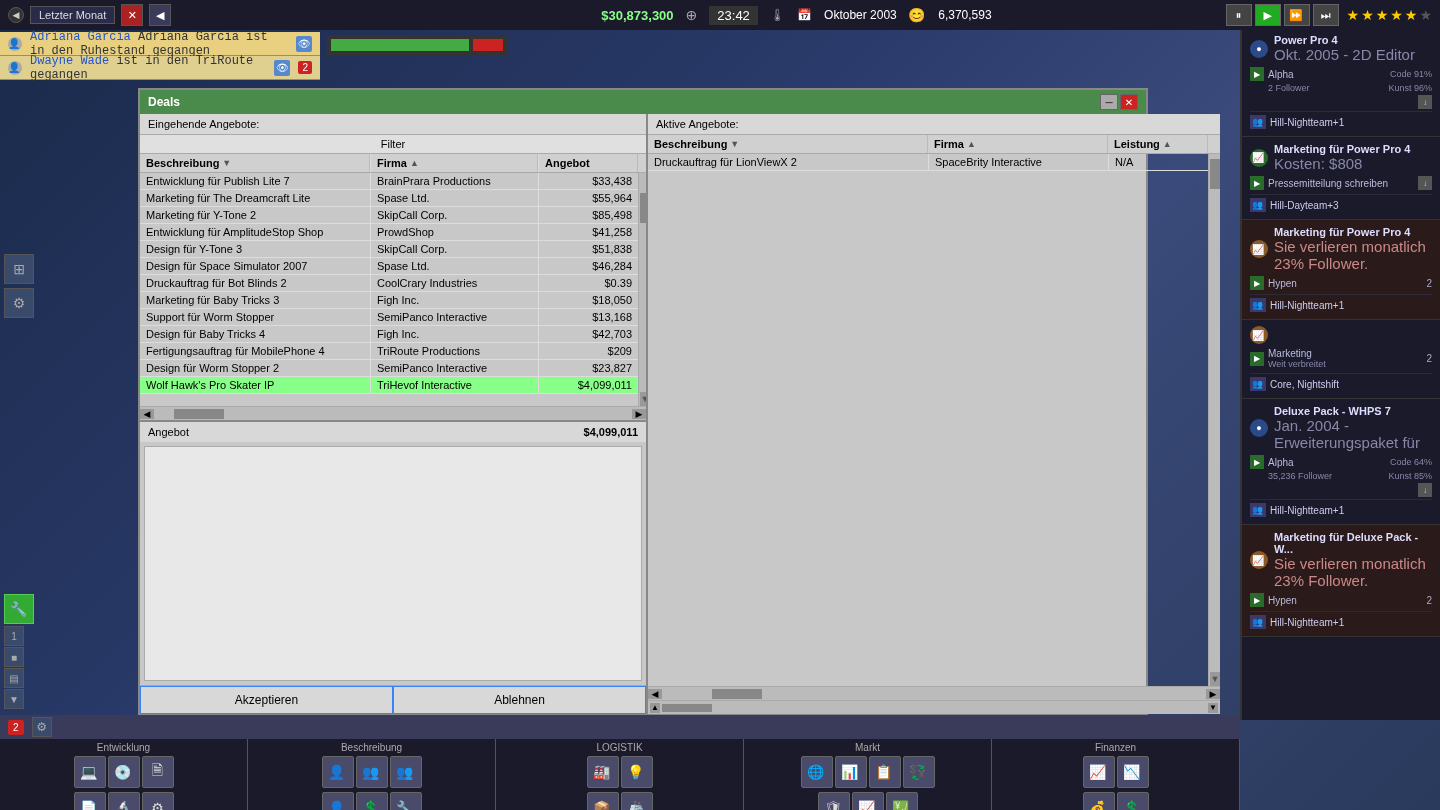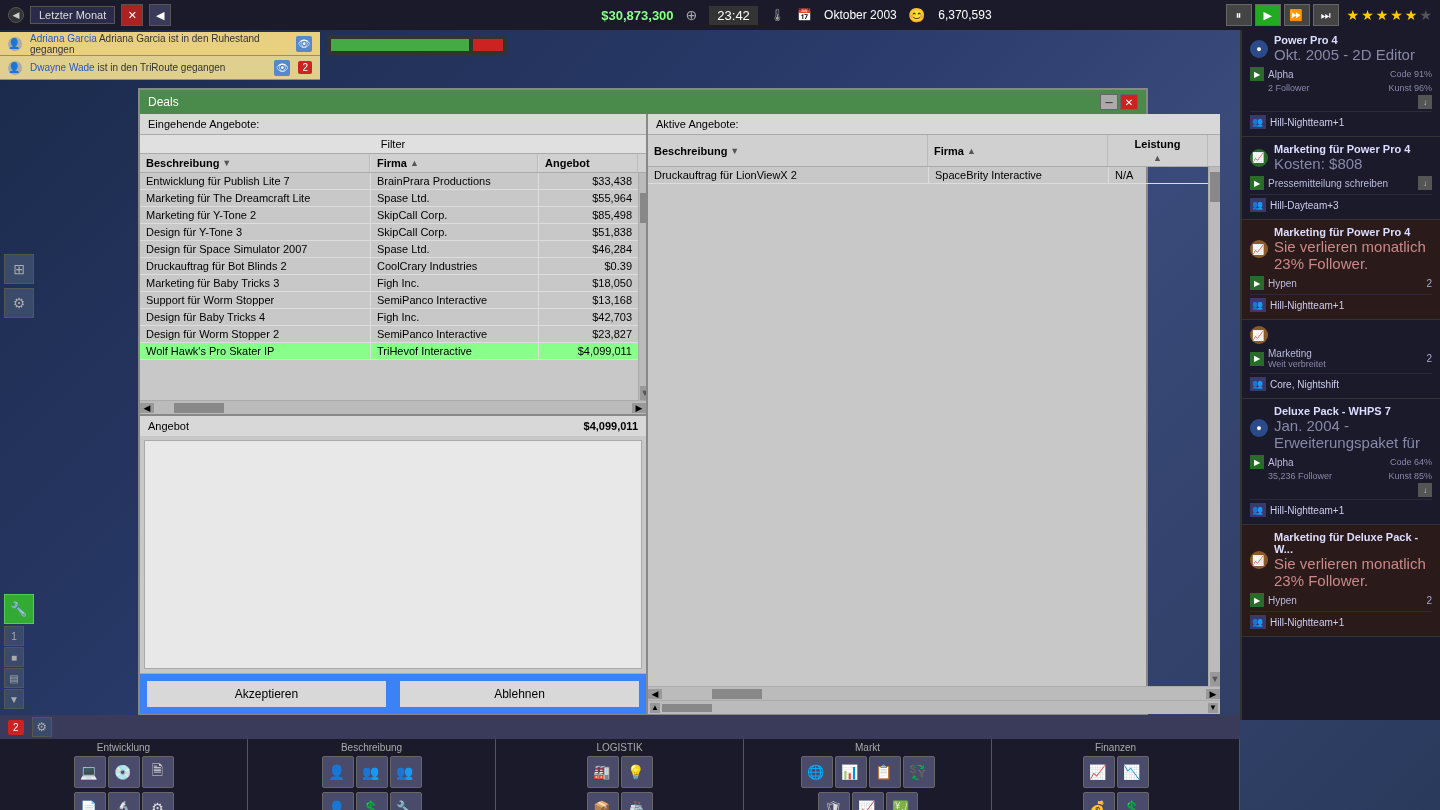--- a/index.html
+++ b/index.html
@@ -122,21 +122,21 @@
       background: #e8d080;
       display: flex;
       align-items: center;
       padding: 0 8px;
       gap: 8px;
       z-index: 90;
       border-bottom: 1px solid #aa9900;
     }
     .notif-bar:first-of-type { top: 50px; }
     .notif-bar.second { top: 76px; }
-    .notif-text { font-size: 10px; color: #333; flex: 1; }
+    .notif-text { font-size: 12px; color: #333; flex: 1; font-family: Liberation Mono, monospace; }
     .notif-eye {
       width: 16px; height: 16px;
       background: #5588cc;
       border-radius: 2px;
       display: flex; align-items: center; justify-content: center;
       color: white; font-size: 10px; cursor: pointer;
     }
     .notif-num {
       background: #cc2222;
       color: white;
@@ -166,21 +166,21 @@
       background: #4a8a4a;
       height: 24px;
       display: flex;
       align-items: center;
       padding: 0 8px;
       justify-content: space-between;
     }
     .deals-title {
       color: white;
       font-size: 12px;
-      font-weight: normal;
+      font-weight: bold;
     }
     .window-controls {
       display: flex;
       gap: 2px;
     }
     .win-btn {
       width: 18px; height: 16px;
       display: flex; align-items: center; justify-content: center;
       font-size: 10px;
       cursor: pointer;
@@ -306,21 +306,21 @@
       display: flex;
       border-top: 1px solid #aaa;
     }
     .action-btn {
       flex: 1;
       padding: 6px;
       font-size: 12px;
       text-align: center;
       cursor: pointer;
       background: #d8d8d8;
-      border: 7px solid #3b82f6;
+      border: 1px solid #3b82f6;
     }
 
     
     .right-panel {
       flex: 1;
       display: flex;
       flex-direction: column;
     }
     .right-col-headers {
       display: flex;
@@ -638,20 +638,25 @@
         <div class="table-cell cell-desc">Marketing für The Dreamcraft Lite</div>
         <div class="table-cell cell-firm">Spase Ltd.</div>
         <div class="table-cell cell-offer">$55,964</div>
       </div>
             <div class="table-row">
         <div class="table-cell cell-desc">Marketing für Y-Tone 2</div>
         <div class="table-cell cell-firm">SkipCall Corp.</div>
         <div class="table-cell cell-offer">$85,498</div>
       </div>
             <div class="table-row">
+        <div class="table-cell cell-desc">Entwicklung für AmplitudeStop Shop</div>
+        <div class="table-cell cell-firm">ProwdShop</div>
+        <div class="table-cell cell-offer">$41,258</div>
+      </div>
+            <div class="table-row">
         <div class="table-cell cell-desc">Design für Y-Tone 3</div>
         <div class="table-cell cell-firm">SkipCall Corp.</div>
         <div class="table-cell cell-offer">$51,838</div>
       </div>
             <div class="table-row">
         <div class="table-cell cell-desc">Design für Space Simulator 2007</div>
         <div class="table-cell cell-firm">Spase Ltd.</div>
         <div class="table-cell cell-offer">$46,284</div>
       </div>
             <div class="table-row">
@@ -666,20 +671,25 @@
       </div>
             <div class="table-row">
         <div class="table-cell cell-desc">Support für Worm Stopper</div>
         <div class="table-cell cell-firm">SemiPanco Interactive</div>
         <div class="table-cell cell-offer">$13,168</div>
       </div>
             <div class="table-row">
         <div class="table-cell cell-desc">Design für Baby Tricks 4</div>
         <div class="table-cell cell-firm">Figh Inc.</div>
         <div class="table-cell cell-offer">$42,703</div>
+      </div>
+            <div class="table-row">
+        <div class="table-cell cell-desc">Fertigungsauftrag für MobilePhone 4</div>
+        <div class="table-cell cell-firm">TriRoute Productions</div>
+        <div class="table-cell cell-offer">$209</div>
       </div>
             <div class="table-row">
         <div class="table-cell cell-desc">Design für Worm Stopper 2</div>
         <div class="table-cell cell-firm">SemiPanco Interactive</div>
         <div class="table-cell cell-offer">$23,827</div>
       </div>
             <div class="table-row selected">
         <div class="table-cell cell-desc">Wolf Hawk's Pro Skater IP</div>
         <div class="table-cell cell-firm">TriHevof Interactive</div>
         <div class="table-cell cell-offer">$4,099,011</div>
@@ -715,21 +725,21 @@
 
       <div class="right-col-headers">
         <div class="right-col-header rcell-desc" style="width:280px;">
           <span>Beschreibung</span>
           <span style="font-size:9px;color:#555;">▼</span>
         </div>
         <div class="right-col-header rcell-firm" style="width:180px;">
           <span>Firma</span>
           <span style="font-size:9px;color:#555;">▲</span>
         </div>
-        <div class="right-col-header rcell-leist" style="width:100px;flex-direction:column;">
+        <div class="right-col-header rcell-leist" style="width:100px;">
           <span>Leistung</span>
           <span style="font-size:9px;color:#555;">▲</span>
         </div>
       </div>
 
       <div class="right-table-scroll" style="display:flex;">
         <div style="flex:1;">
           <div class="table-row">
             <div class="table-cell" style="width:280px;">Druckauftrag für LionViewX 2</div>
             <div class="table-cell" style="width:180px;border-left:1px solid #ddd;">SpaceBrity Interactive</div>

